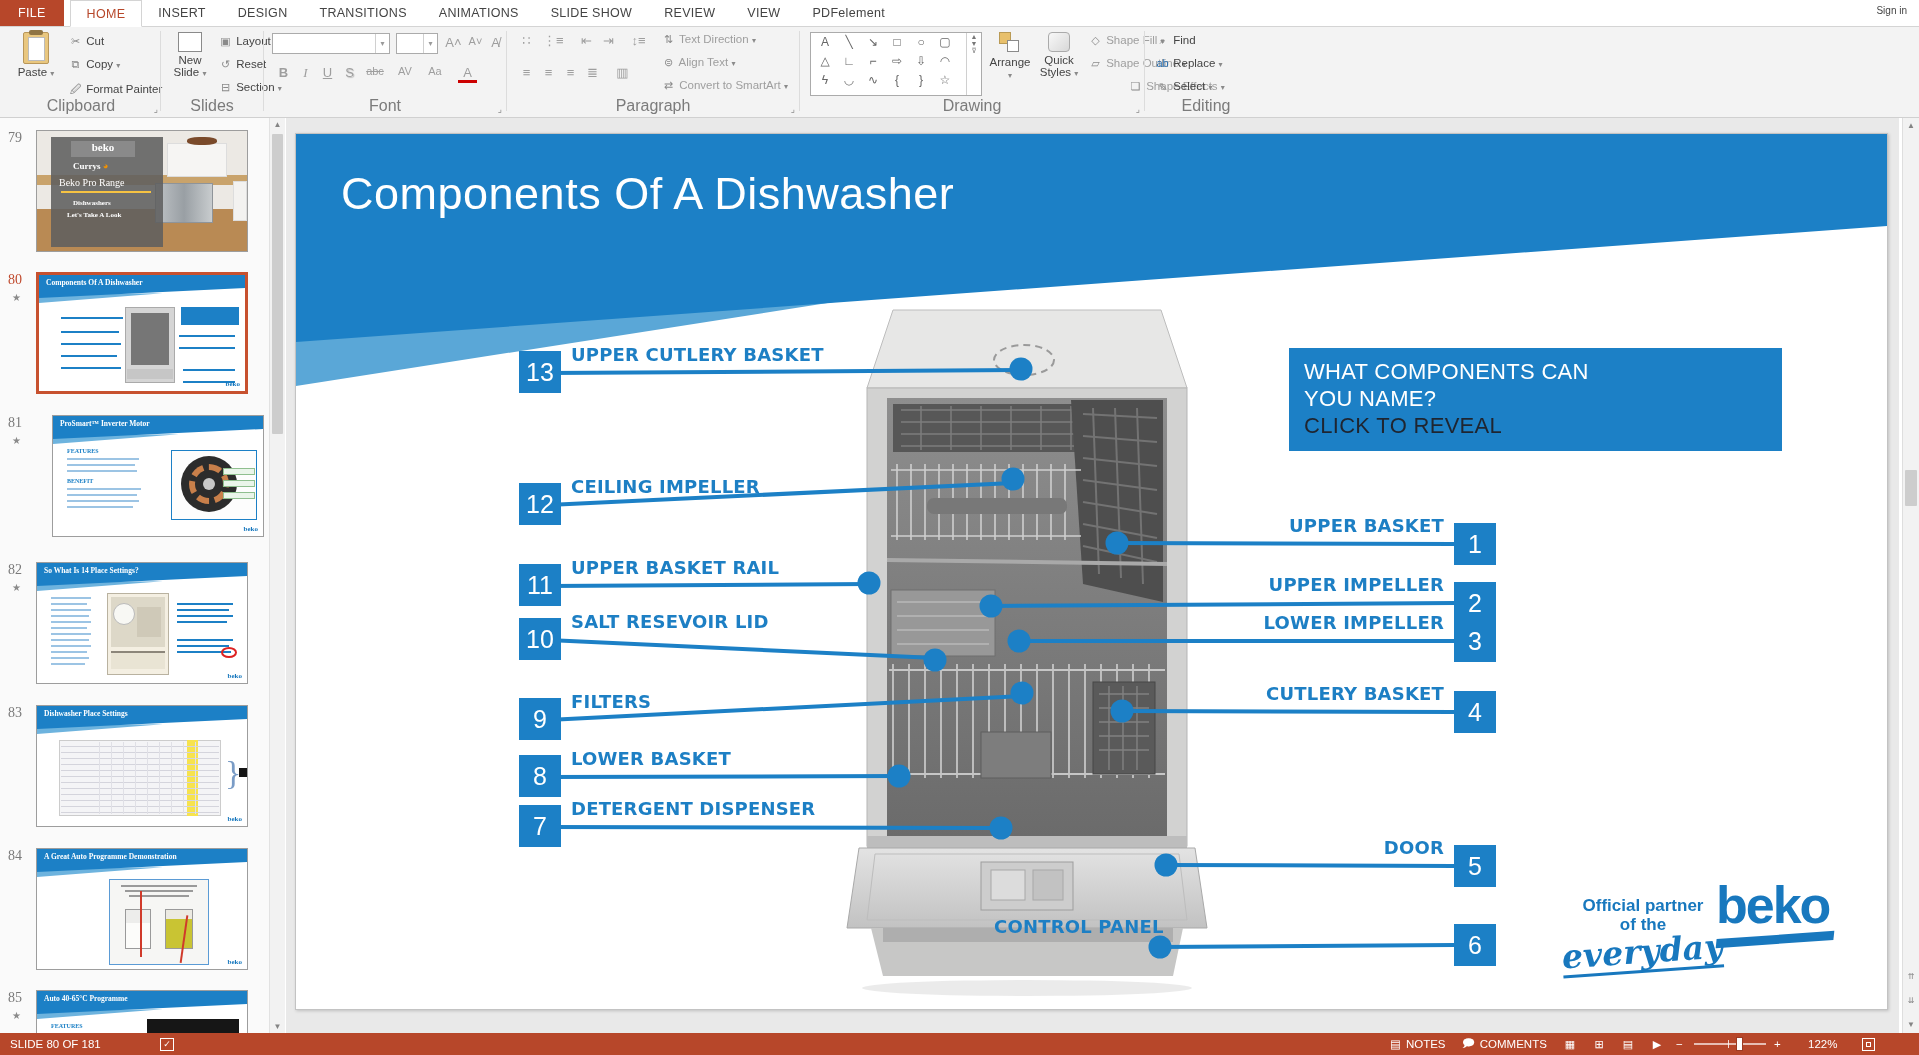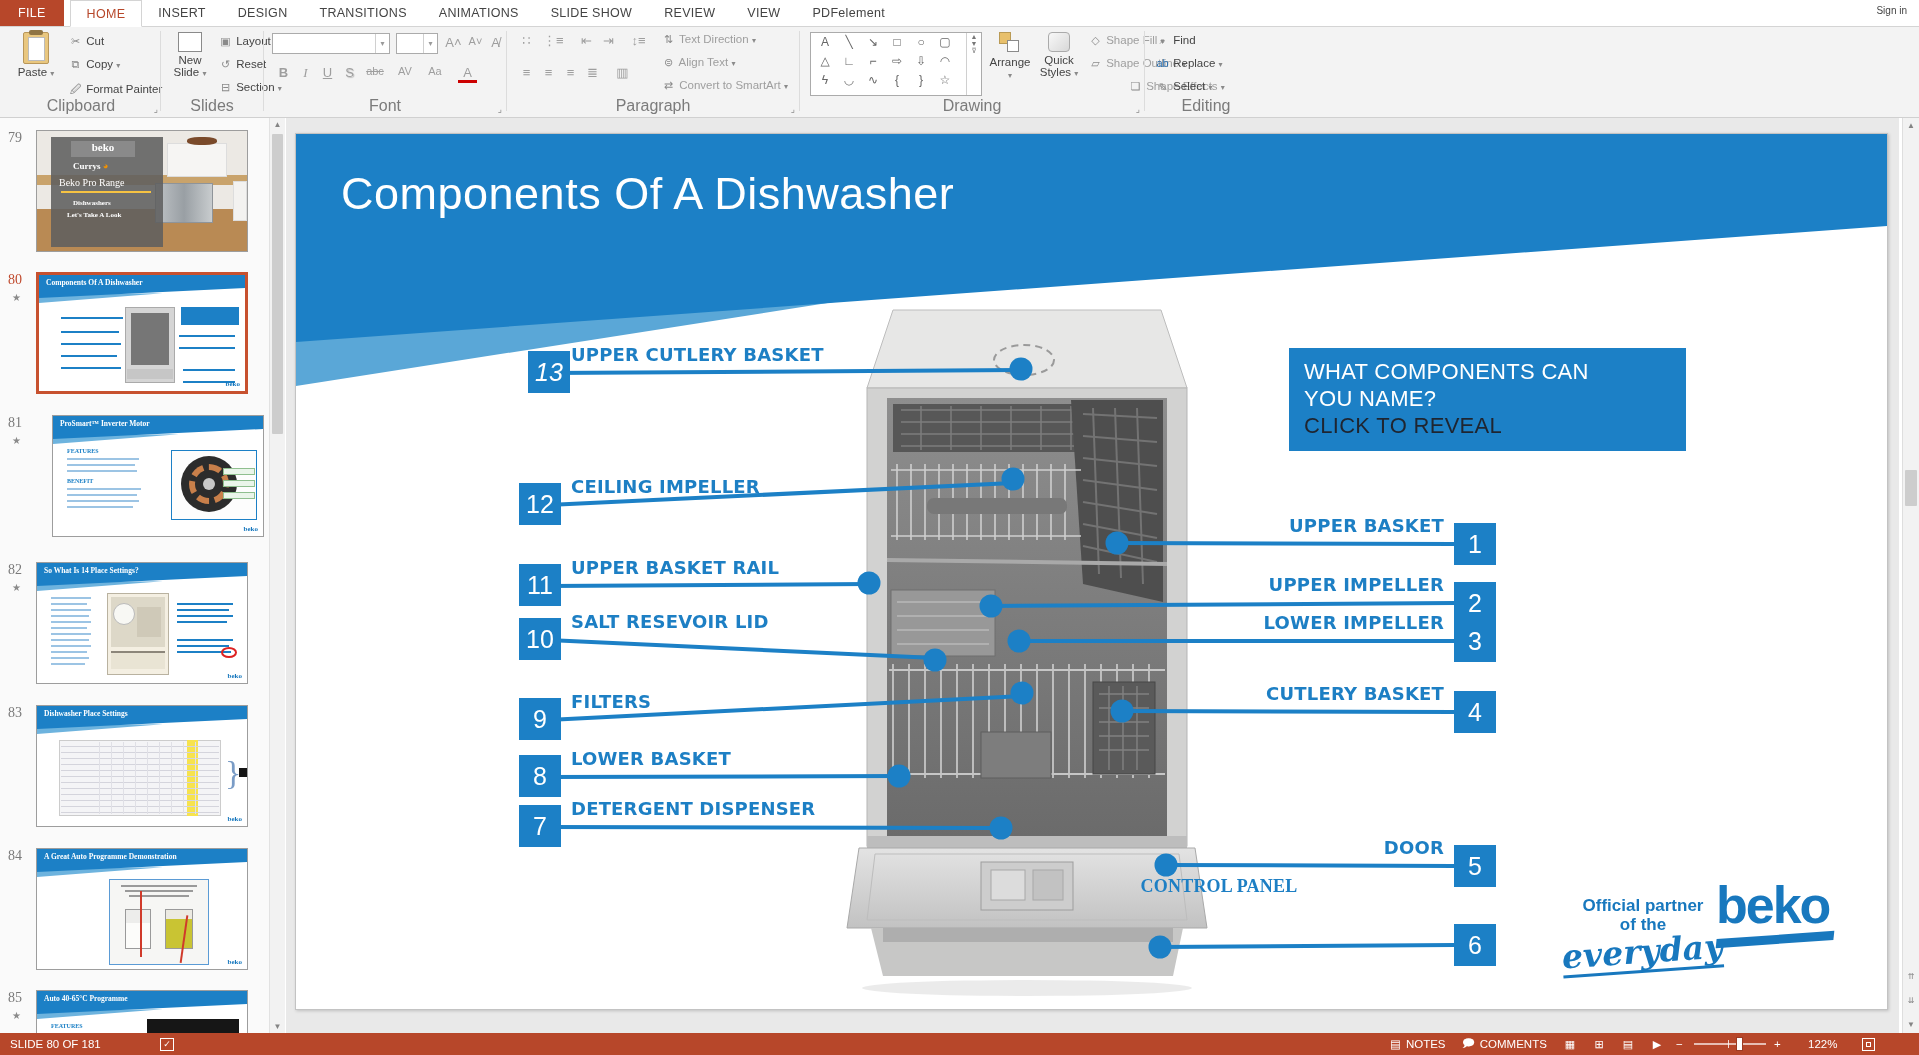--- a/index.html
+++ b/index.html
@@ -72,21 +72,21 @@
   
   #workspace { position:absolute; left:286px; top:118px; width:1613px; height:915px; background:#e9e9e9; }
   #slide { position:absolute; left:9px; top:15px; width:1593px; height:877px; background:#fff;
     border:1px solid #c3c3c3; box-shadow:1px 1px 3px rgba(0,0,0,.18); overflow:hidden; }
   #banner { position:absolute; left:0; top:0; width:100%; height:210px; background:#1c80c6;
     clip-path:polygon(0 0,100% 0,100% 92px,0 208px); z-index:3; }
   #banner-sliver { position:absolute; left:0; top:0; width:660px; height:260px; background:#5aa7d7;
     clip-path:polygon(0 206px,640px 152px,0 252px); z-index:2; }
   #slide-title { position:absolute; left:45px; top:34px; font-size:45px; color:#fff; z-index:4;
     letter-spacing:.5px; }
-  #qbox { position:absolute; left:993px; top:214px; width:397px; height:103px; background:#1c80c6;
+  #qbox { position:absolute; left:993px; top:214px; width:493px; height:103px; background:#1c80c6;
     z-index:4; padding:10px 0 12px 15px; }
   #qbox .q1 { font-size:22px; line-height:27px; color:#fff; letter-spacing:.3px; width:330px; }
   #qbox .q2 { font-size:22px; line-height:27px; color:#1f2530; letter-spacing:.3px; }
   #leader-svg { position:absolute; left:0; top:0; z-index:5; }
   .co-box { position:absolute; width:42px; height:42px; background:#1c80c6; color:#fff; z-index:6;
     font-size:25px; text-align:center; line-height:42px; font-family:"Liberation Sans",sans-serif; }
   .co-text { position:absolute; z-index:6; font-family:"DejaVu Sans",sans-serif; font-weight:bold;
     font-size:18px; color:#1d7fc4; letter-spacing:.2px; white-space:nowrap; }
   #partner { position:absolute; left:1262px; top:762px; width:170px; text-align:center; z-index:4; color:#1878be; }
   #partner .p1 { font-size:17px; font-weight:bold; line-height:19px; }
@@ -596,21 +596,21 @@
           <line x1="723" y1="507" x2="1158" y2="507" stroke="#1C80C6" stroke-width="4"></line>
           <circle cx="723" cy="507" r="11.5" fill="#1C80C6"></circle>
           <line x1="826" y1="577" x2="1158" y2="578" stroke="#1C80C6" stroke-width="4"></line>
           <circle cx="826" cy="577" r="11.5" fill="#1C80C6"></circle>
           <line x1="870" y1="731" x2="1158" y2="732" stroke="#1C80C6" stroke-width="4"></line>
           <circle cx="870" cy="731" r="11.5" fill="#1C80C6"></circle>
           <line x1="864" y1="813" x2="1158" y2="811" stroke="#1C80C6" stroke-width="4"></line>
           <circle cx="864" cy="813" r="11.5" fill="#1C80C6"></circle>
         </svg>
       <div id="callouts">
-          <div class="co-box" style="left: 232px; top: 217px; font-style: italic;">13</div>
+          <div class="co-box" style="left: 223px; top: 217px;">13</div>
           <div class="co-text" style="left: 275px; top: 210px;">UPPER CUTLERY BASKET</div>
           <div class="co-box" style="left: 223px; top: 349px;">12</div>
           <div class="co-text" style="left: 275px; top: 342px;">CEILING IMPELLER</div>
           <div class="co-box" style="left: 223px; top: 430px;">11</div>
           <div class="co-text" style="left: 275px; top: 423px;">UPPER BASKET RAIL</div>
           <div class="co-box" style="left: 223px; top: 484px;">10</div>
           <div class="co-text" style="left: 275px; top: 477px;">SALT RESEVOIR LID</div>
           <div class="co-box" style="left: 223px; top: 564px;">9</div>
           <div class="co-text" style="left: 275px; top: 557px;">FILTERS</div>
           <div class="co-box" style="left: 223px; top: 621px;">8</div>
@@ -621,21 +621,21 @@
           <div class="co-text" style="left: 698px; width: 450px; text-align: right; top: 381px;">UPPER BASKET</div>
           <div class="co-box" style="left: 1158px; top: 448px;">2</div>
           <div class="co-text" style="left: 698px; width: 450px; text-align: right; top: 440px;">UPPER IMPELLER</div>
           <div class="co-box" style="left: 1158px; top: 486px;">3</div>
           <div class="co-text" style="left: 698px; width: 450px; text-align: right; top: 478px;">LOWER IMPELLER</div>
           <div class="co-box" style="left: 1158px; top: 557px;">4</div>
           <div class="co-text" style="left: 698px; width: 450px; text-align: right; top: 549px;">CUTLERY BASKET</div>
           <div class="co-box" style="left: 1158px; top: 711px;">5</div>
           <div class="co-text" style="left: 698px; width: 450px; text-align: right; top: 703px;">DOOR</div>
           <div class="co-box" style="left: 1158px; top: 790px;">6</div>
-          <div class="co-text" style="left: 698px; width: 450px; text-align: center; top: 742px; font-family: Liberation Serif, serif;">CONTROL PANEL</div>
+          <div class="co-text" style="left: 698px; width: 450px; text-align: left; top: 782px;">CONTROL PANEL</div>
         </div>
 
       <div id="partner">
         <div class="p1">Official partner</div>
         <div class="p1">of the</div>
         <div class="script">everyday</div>
       </div>
       <div id="beko-logo">
         <div class="btxt">beko</div>
         <div class="swoosh"></div>

